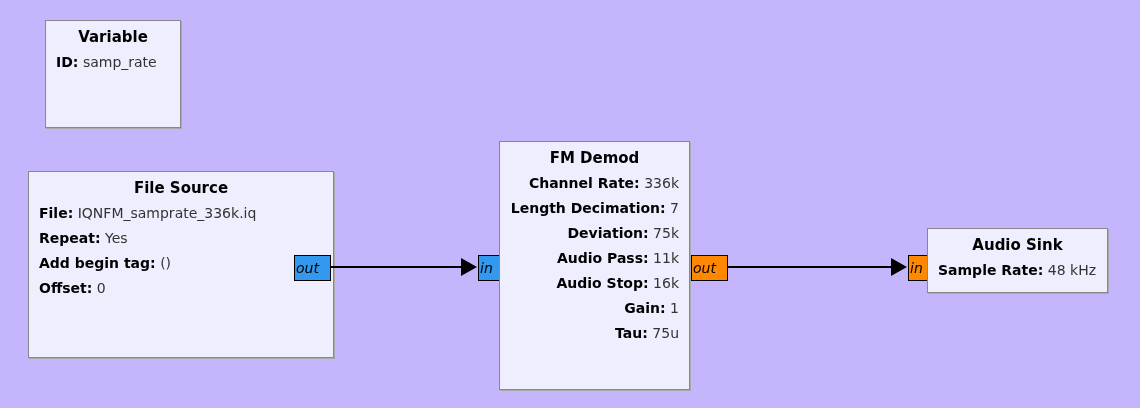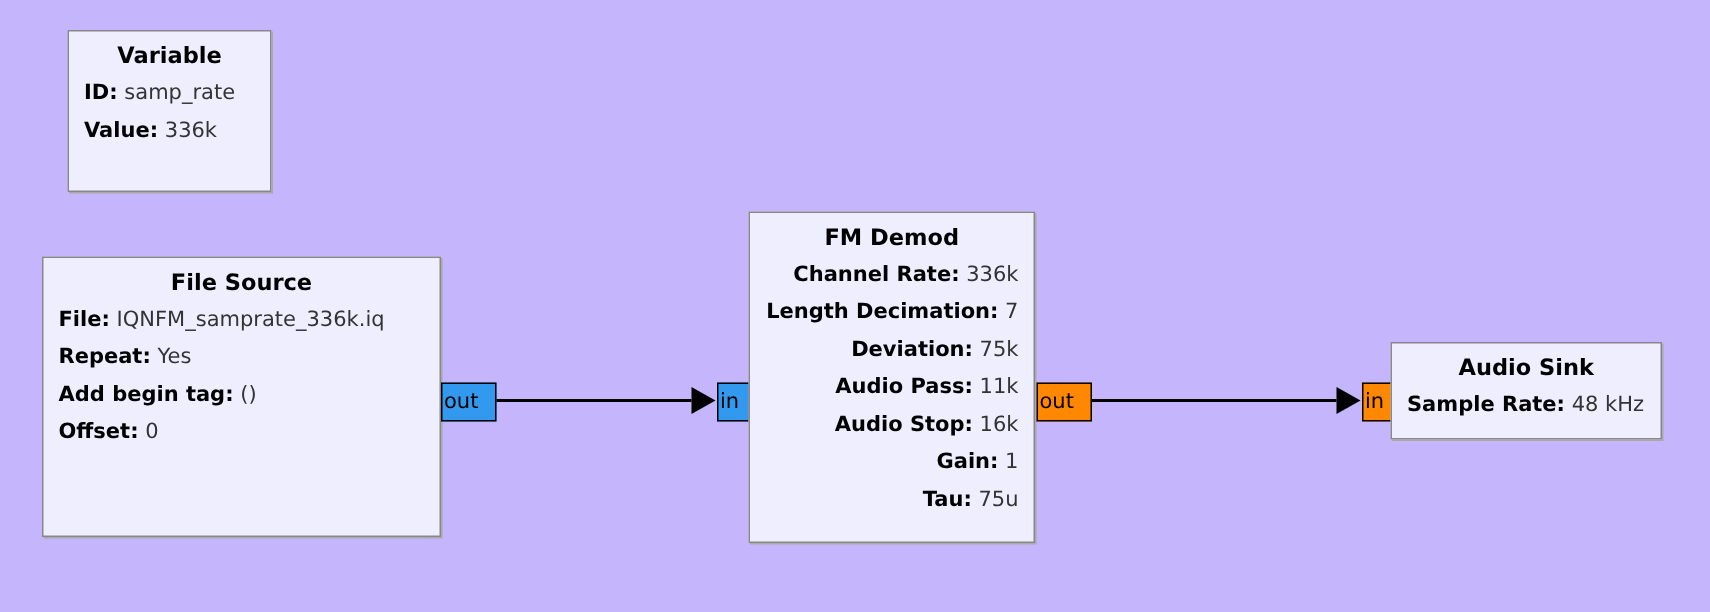--- a/index.html
+++ b/index.html
@@ -63,20 +63,21 @@
     box-sizing: border-box;
     border: 1px solid #000000;
     font-size: 14px;
     line-height: 1;
     color: #000000;
     font-family: "DejaVu Sans", sans-serif;
     display: flex;
     align-items: center;
     overflow: hidden;
     padding-left: 1px;
+    font-style: italic;
   }
   .port.complex { background: #3399ee; }
   .port.float   { background: #ff8800; }
 
   
   .wire {
     position: absolute;
     background: #000000;
     height: 2px;
   }
@@ -92,27 +93,23 @@
 <body>
 
 <div id="canvas">
 
   <div class="block" id="block-variable" style="left:45px; top:20px; width:136px; height:108px;">
     <div class="block-title">Variable</div>
     <div class="param">
       <span class="k">ID:</span>
       <span class="v">samp_rate</span>
     </div>
-    <div class="param">
-      <span class="k">Value:</span>
-      <span class="v">336k</span>
-    </div>
   </div>
 
-  <div class="block" id="block-file-source" style="left:28px; top:171px; width:266px; height:187px;">
+  <div class="block" id="block-file-source" style="left:28px; top:171px; width:306px; height:187px;">
     <div class="block-title">File Source</div>
     <div class="param">
       <span class="k">File:</span>
       <span class="v">IQNFM_samprate_336k.iq</span>
     </div>
     <div class="param">
       <span class="k">Repeat:</span>
       <span class="v">Yes</span>
     </div>
     <div class="param">
@@ -125,21 +122,21 @@
     </div>
   </div>
 
   <div class="port complex" style="left:294px; top:255px; width:37px; height:26px;">out</div>
 
   <div class="wire" style="left:331px; top:266px; width:130px;"></div>
   <div class="arrow" style="left:461px; top:258px;"></div>
 
   <div class="port complex" style="left:478px; top:255px; width:22px; height:26px;">in</div>
 
-  <div class="block center-params" id="block-fm-demod" style="left:499px; top:141px; width:191px; height:221px;">
+  <div class="block center-params" id="block-fm-demod" style="left:499px; top:141px; width:191px; height:249px;">
     <div class="block-title">FM Demod</div>
     <div class="param">
       <span class="k">Channel Rate:</span>
       <span class="v">336k</span>
     </div>
     <div class="param">
       <span class="k">Length Decimation:</span>
       <span class="v">7</span>
     </div>
     <div class="param">

